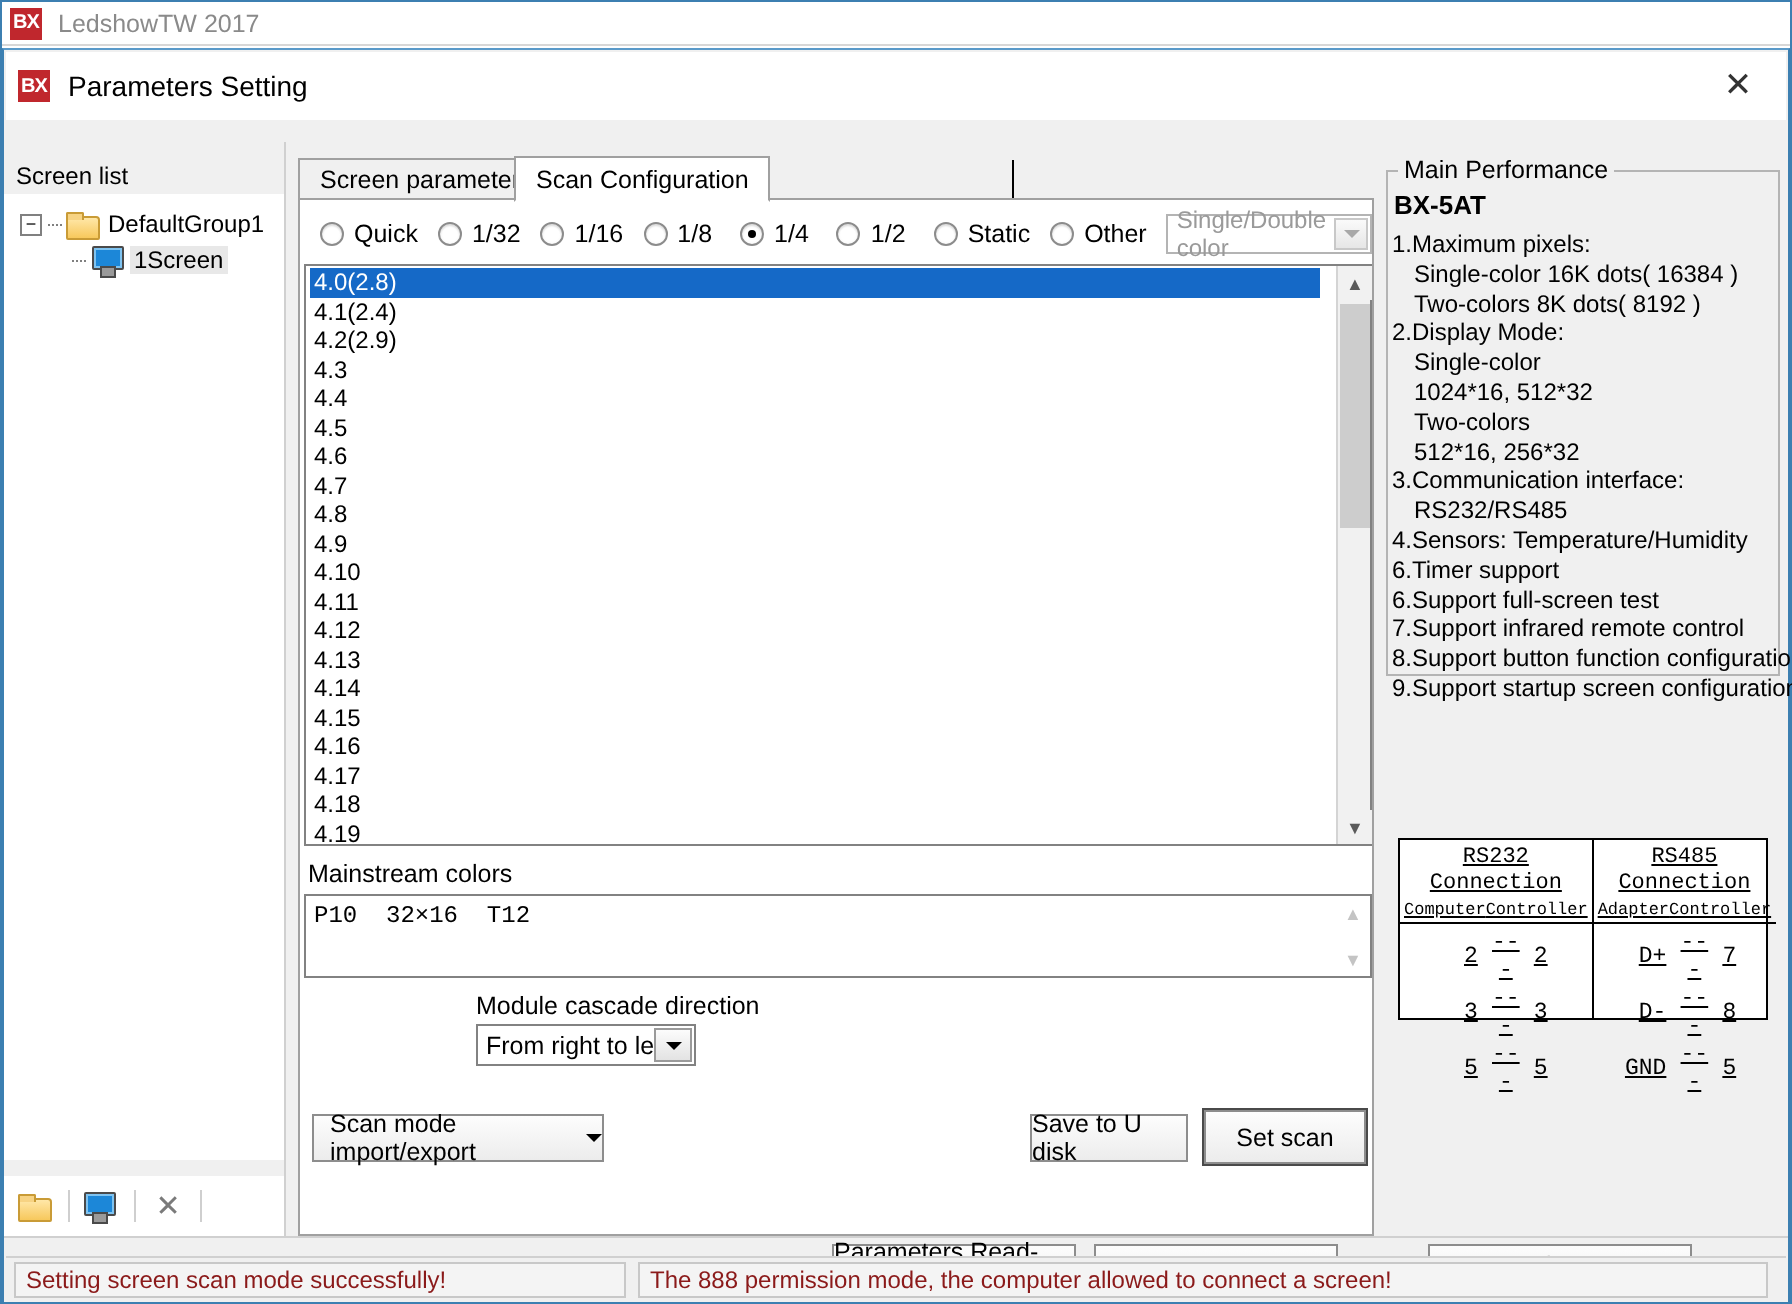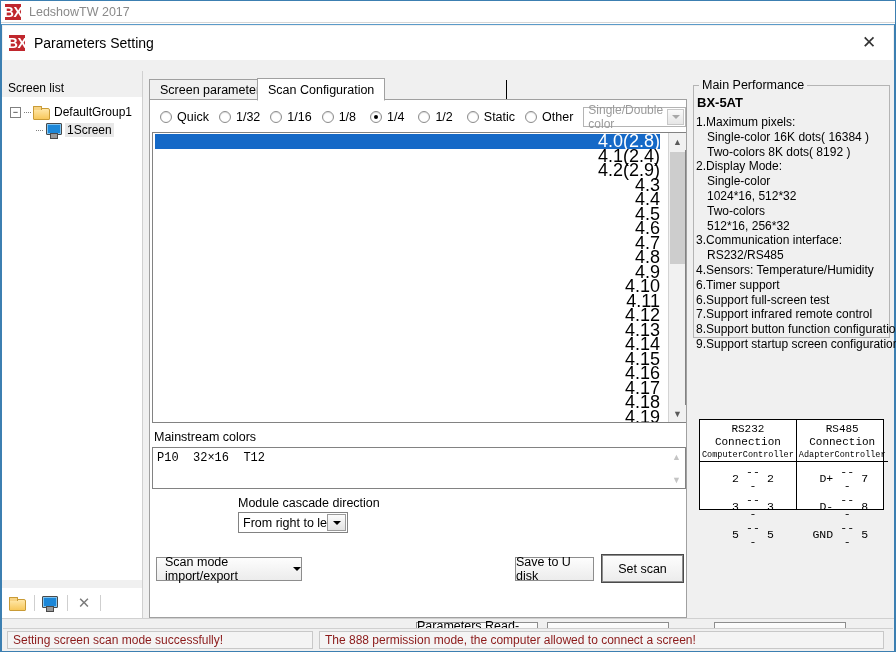--- a/index.html
+++ b/index.html
@@ -24,21 +24,21 @@
     width: 894px; height: 22px;
     background: #ffffff;
     border-bottom: 1px solid #d7d7d7;
     display: flex; align-items: center;
     padding-left: 4px;
   }
   .bx-logo {
     width: 16px; height: 16px;
     background: #c0272d;
     color: #ffffff;
-    font-size: 14px; font-weight: bold;
+    font-size: 10px; font-weight: bold;
     font-family: "Liberation Sans", sans-serif;
     display: flex; align-items: center; justify-content: center;
     letter-spacing: -0.5px;
     flex: none;
   }
   #app-title-text {
     margin-left: 8px;
     color: #8a8a8a;
     font-size: 12.5px;
   }
@@ -228,23 +228,22 @@
   #scan-list-wrap {
     position: absolute; left: 2px; top: 32px;
     width: 534px; height: 291px;
     border: 1px solid #828282;
     background: #ffffff;
     display: flex;
   }
   #scan-list {
     flex: 1; height: 100%;
     overflow: hidden;
-    font-size: 18px;
+    font-size: 12px;
     padding: 1px 8px 0 2px;
-    text-align: right;
   }
   .scan-item { height: 14.5px; line-height: 14.5px; padding-left: 2px; color: #000; white-space: nowrap; cursor: default; }
   .scan-item.selected { background: #1569c7; color: #ffffff; }
 
   #scan-scrollbar {
     width: 17px; height: 100%;
     background: #f1f1f1;
     border-left: 1px solid #d4d4d4;
     position: relative; flex: none;
   }
@@ -366,21 +365,21 @@
 
   
   #conn-table {
     position: absolute; left: 697px; top: 394px;
     width: 185px; height: 91px;
     border: 1px solid #000000;
     background: #ffffff;
     display: flex;
     font-family: "Liberation Mono", monospace;
   }
-  .conn-col { flex: 1; position: relative; }
+  .conn-col { flex: 1; position: relative; text-decoration: underline; }
   .conn-col.first { border-right: 1px solid #000; }
   .conn-title {
     text-align: center; font-size: 11px; color: #000;
     padding-top: 3px; line-height: 13px;
   }
   .conn-head {
     display: flex; font-size: 8.5px; color: #000;
     border-bottom: 1px solid #000;
     padding: 1px 2px 1px 2px;
     justify-content: space-between;

